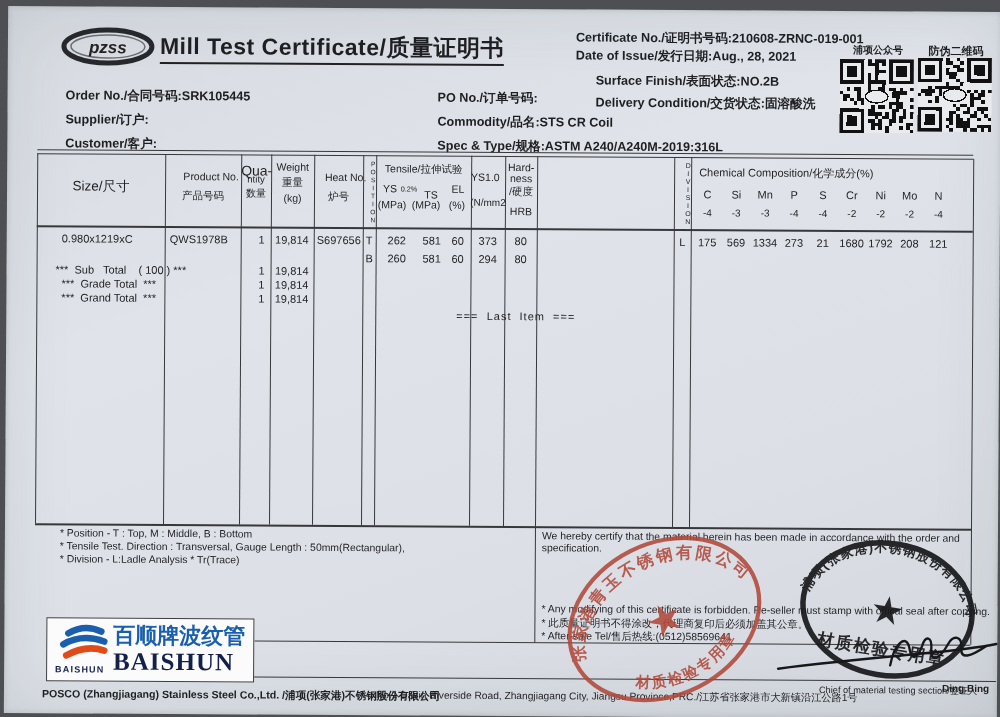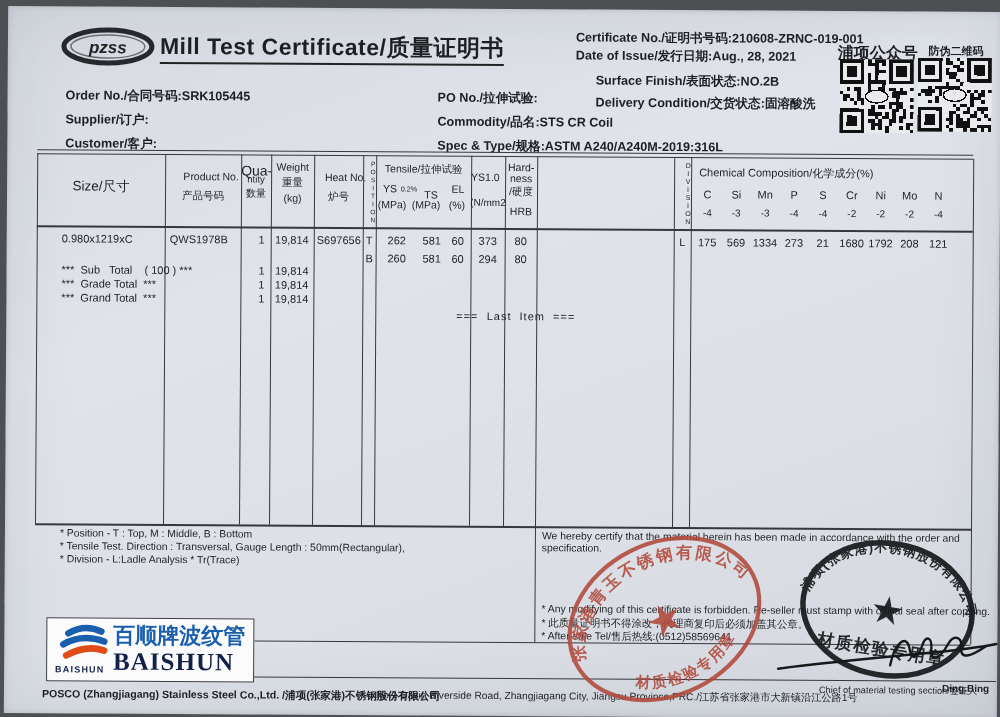--- a/index.html
+++ b/index.html
@@ -46,21 +46,21 @@
   <div class="t fld" style="left:568px;top:39px">
     <span>Date of Issue/发行日期:</span><span>Aug., 28, 2021</span>
   </div>
   <div class="t fld" style="left:588px;top:64px">
     <span>Surface Finish/表面状态:</span><span>NO.2B</span>
   </div>
   <div class="t fld" style="left:588px;top:86px">
     <span>Delivery Condition/交货状态:</span><span>固溶酸洗</span>
   </div>
 
-  <div class="t b c" style="left:828px;top:33px;width:84px;font-size:16px">浦项公众号</div>
+  <div class="t b c" style="left:828px;top:33px;width:84px;font-size:10px">浦项公众号</div>
   <div class="t b c" style="left:906px;top:33px;width:84px;font-size:11px">防伪二维码</div>
   <div class="qr" style="left:832px;top:48px;width:74px;height:74px"><svg width="100%" height="100%" viewBox="0 0 21 21" shape-rendering="crispEdges">
     <rect width="21" height="21" fill="#e8eaee"></rect>
         <rect x="8" y="0" width="1" height="1" fill="#111"></rect>
         <rect x="10" y="0" width="1" height="1" fill="#111"></rect>
         <rect x="11" y="0" width="1" height="1" fill="#111"></rect>
         <rect x="12" y="0" width="1" height="1" fill="#111"></rect>
         <rect x="8" y="1" width="1" height="1" fill="#111"></rect>
         <rect x="9" y="1" width="1" height="1" fill="#111"></rect>
         <rect x="10" y="1" width="1" height="1" fill="#111"></rect>
@@ -284,21 +284,21 @@
   <div class="t fld" style="left:58px;top:82px">
     <span>Order No./合同号码:</span><span>SRK105445</span>
   </div>
   <div class="t fld" style="left:58px;top:106px">
     <span>Supplier/订户:</span><span></span>
   </div>
   <div class="t fld" style="left:58px;top:130px">
     <span>Customer/客户:</span><span></span>
   </div>
   <div class="t fld" style="left:430px;top:82px">
-    <span>PO No./拉伸试验:</span><span></span>
+    <span>PO No./订单号码:</span><span></span>
   </div>
   <div class="t fld" style="left:430px;top:106px">
     <span>Commodity/品名:</span><span>STS CR Coil</span>
   </div>
   <div class="t fld" style="left:430px;top:130px">
     <span>Spec &amp; Type/规格:</span><span>ASTM A240/A240M-2019:316L</span>
   </div>
 
   <div class="hln" style="left:30px;top:143px;width:936px"></div>
   <div class="hln" style="left:30px;top:147px;width:936px"></div>
@@ -396,21 +396,21 @@
       <span>121</span>
   </div>
 
   <div class="t cell c" style="left:356px;top:244px;width:13px">B</div>
   <div class="t cell c" style="left:375px;top:244px;width:30px">260</div>
   <div class="t cell c" style="left:410px;top:244px;width:30px">581</div>
   <div class="t cell c" style="left:438px;top:244px;width:26px">60</div>
   <div class="t cell c" style="left:464px;top:244px;width:34px">294</div>
   <div class="t cell c" style="left:498px;top:244px;width:32px">80</div>
 
-  <div class="t cell pre" style="left:55px;top:257px">***  Sub   Total    ( 100 ) ***</div>
+  <div class="t cell pre" style="left:49px;top:257px">***  Sub   Total    ( 100 ) ***</div>
   <div class="t cell r" style="left:230px;top:257px;width:28px">1</div>
   <div class="t cell r" style="left:264px;top:257px;width:38px">19,814</div>
   <div class="t cell pre" style="left:55px;top:271px">***  Grade Total  ***</div>
   <div class="t cell r" style="left:230px;top:271px;width:28px">1</div>
   <div class="t cell r" style="left:264px;top:271px;width:38px">19,814</div>
   <div class="t cell pre" style="left:55px;top:285px">***  Grand Total  ***</div>
   <div class="t cell r" style="left:230px;top:285px;width:28px">1</div>
   <div class="t cell r" style="left:264px;top:285px;width:38px">19,814</div>
   <div class="t cell pre" style="left:450px;top:301px;letter-spacing:1px">===  Last  Item  ===</div>
 

